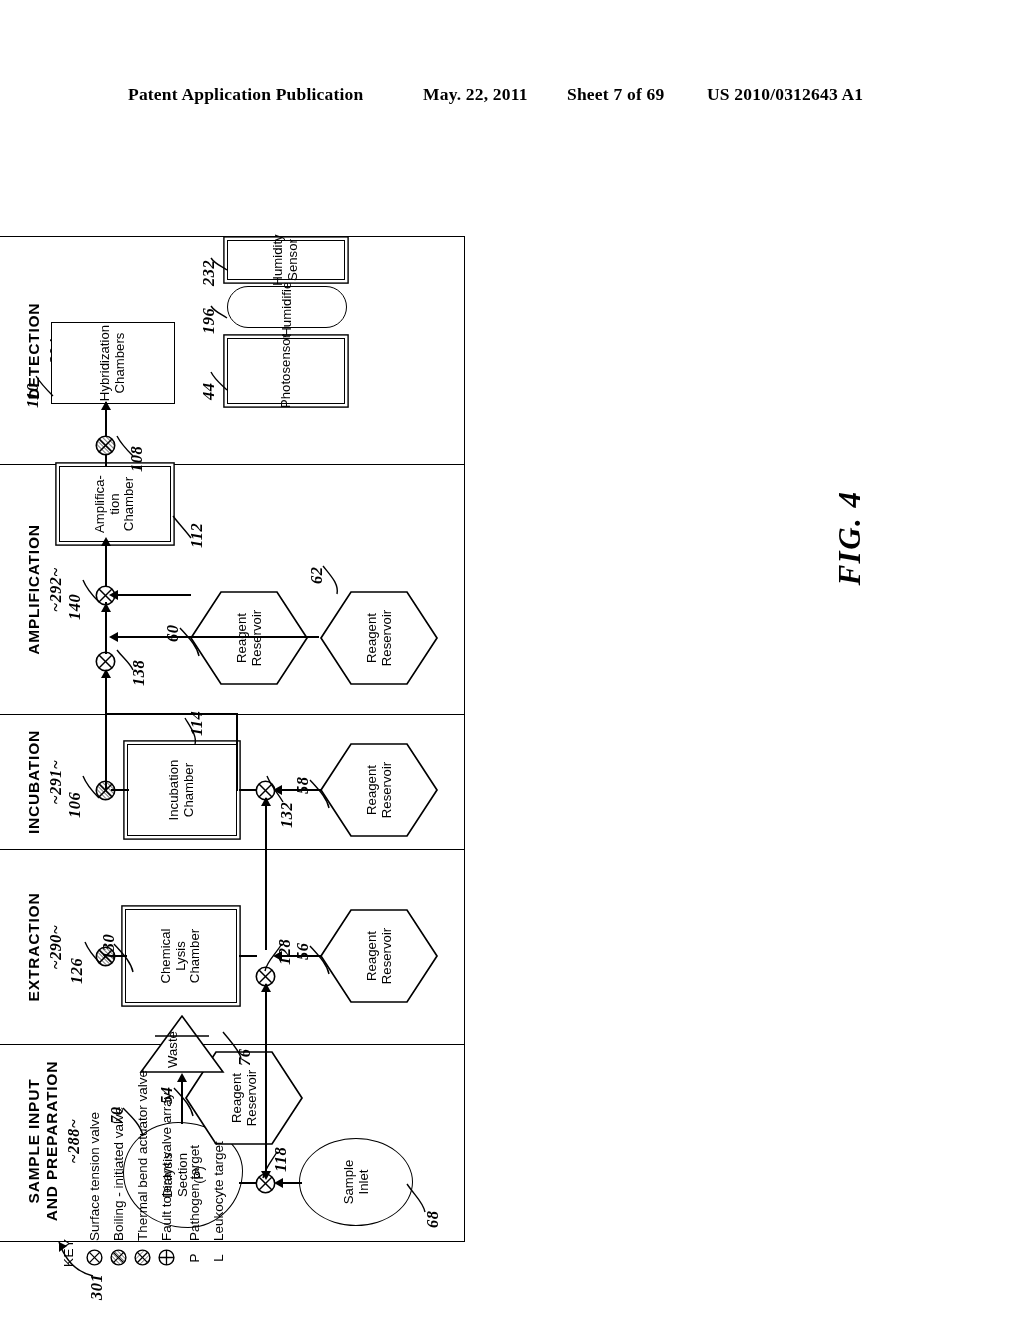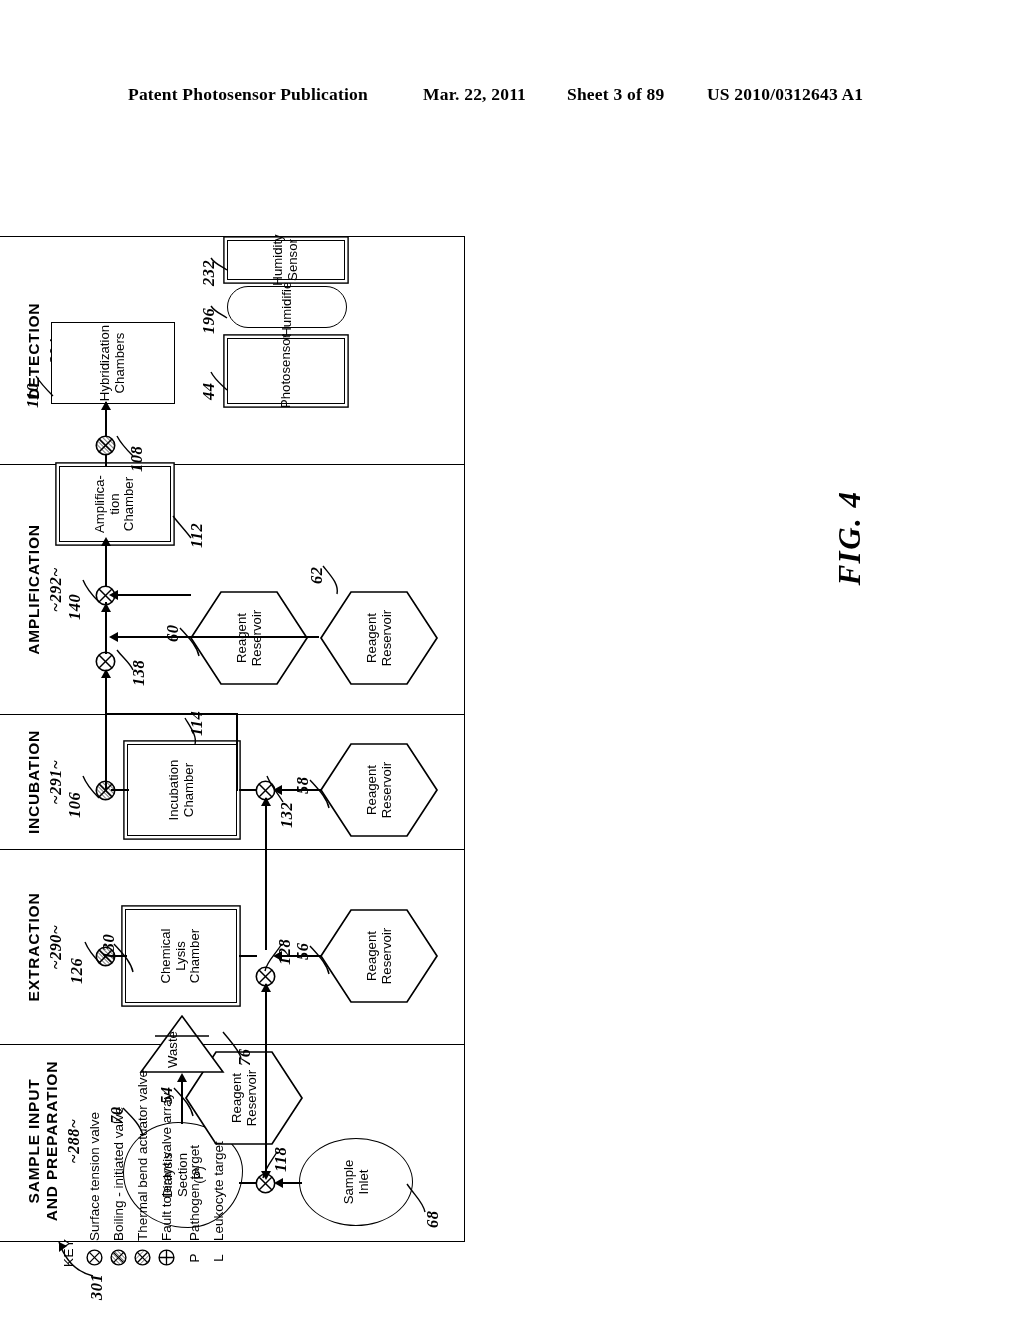--- a/index.html
+++ b/index.html
@@ -85,23 +85,23 @@
            transform:rotate(-90deg);transform-origin:50% 50%;}
   #key-title{position:absolute;left:0;top:0;font-size:13.5px;letter-spacing:.5px;}
   .key-row{position:absolute;display:flex;align-items:center;gap:8px;font-size:13.5px;white-space:nowrap;}
   .key-sym{width:18px;height:18px;flex:0 0 18px;display:flex;align-items:center;justify-content:center;}
   .key-sym.letter{font-size:13.5px;}
 </style>
 </head>
 <body>
 
 <div id="patent-header">
-  <span class="h-pub">Patent Photosensor Publication</span>
-  <span class="h-date">Mar. 22, 2011</span>
-  <span class="h-sheet">Sheet 3 of 89</span>
+  <span class="h-pub">Patent Application Publication</span>
+  <span class="h-date">May. 22, 2011</span>
+  <span class="h-sheet">Sheet 7 of 69</span>
   <span class="h-num">US 2010/0312643 A1</span>
 </div>
 
 <div id="figure-stage">
 
   <div id="diagram-rot">
     <div id="diagram-frame"></div>
 
     <div class="vdiv" style="left:197px;"></div>
     <div class="vdiv" style="left:392px;"></div>

